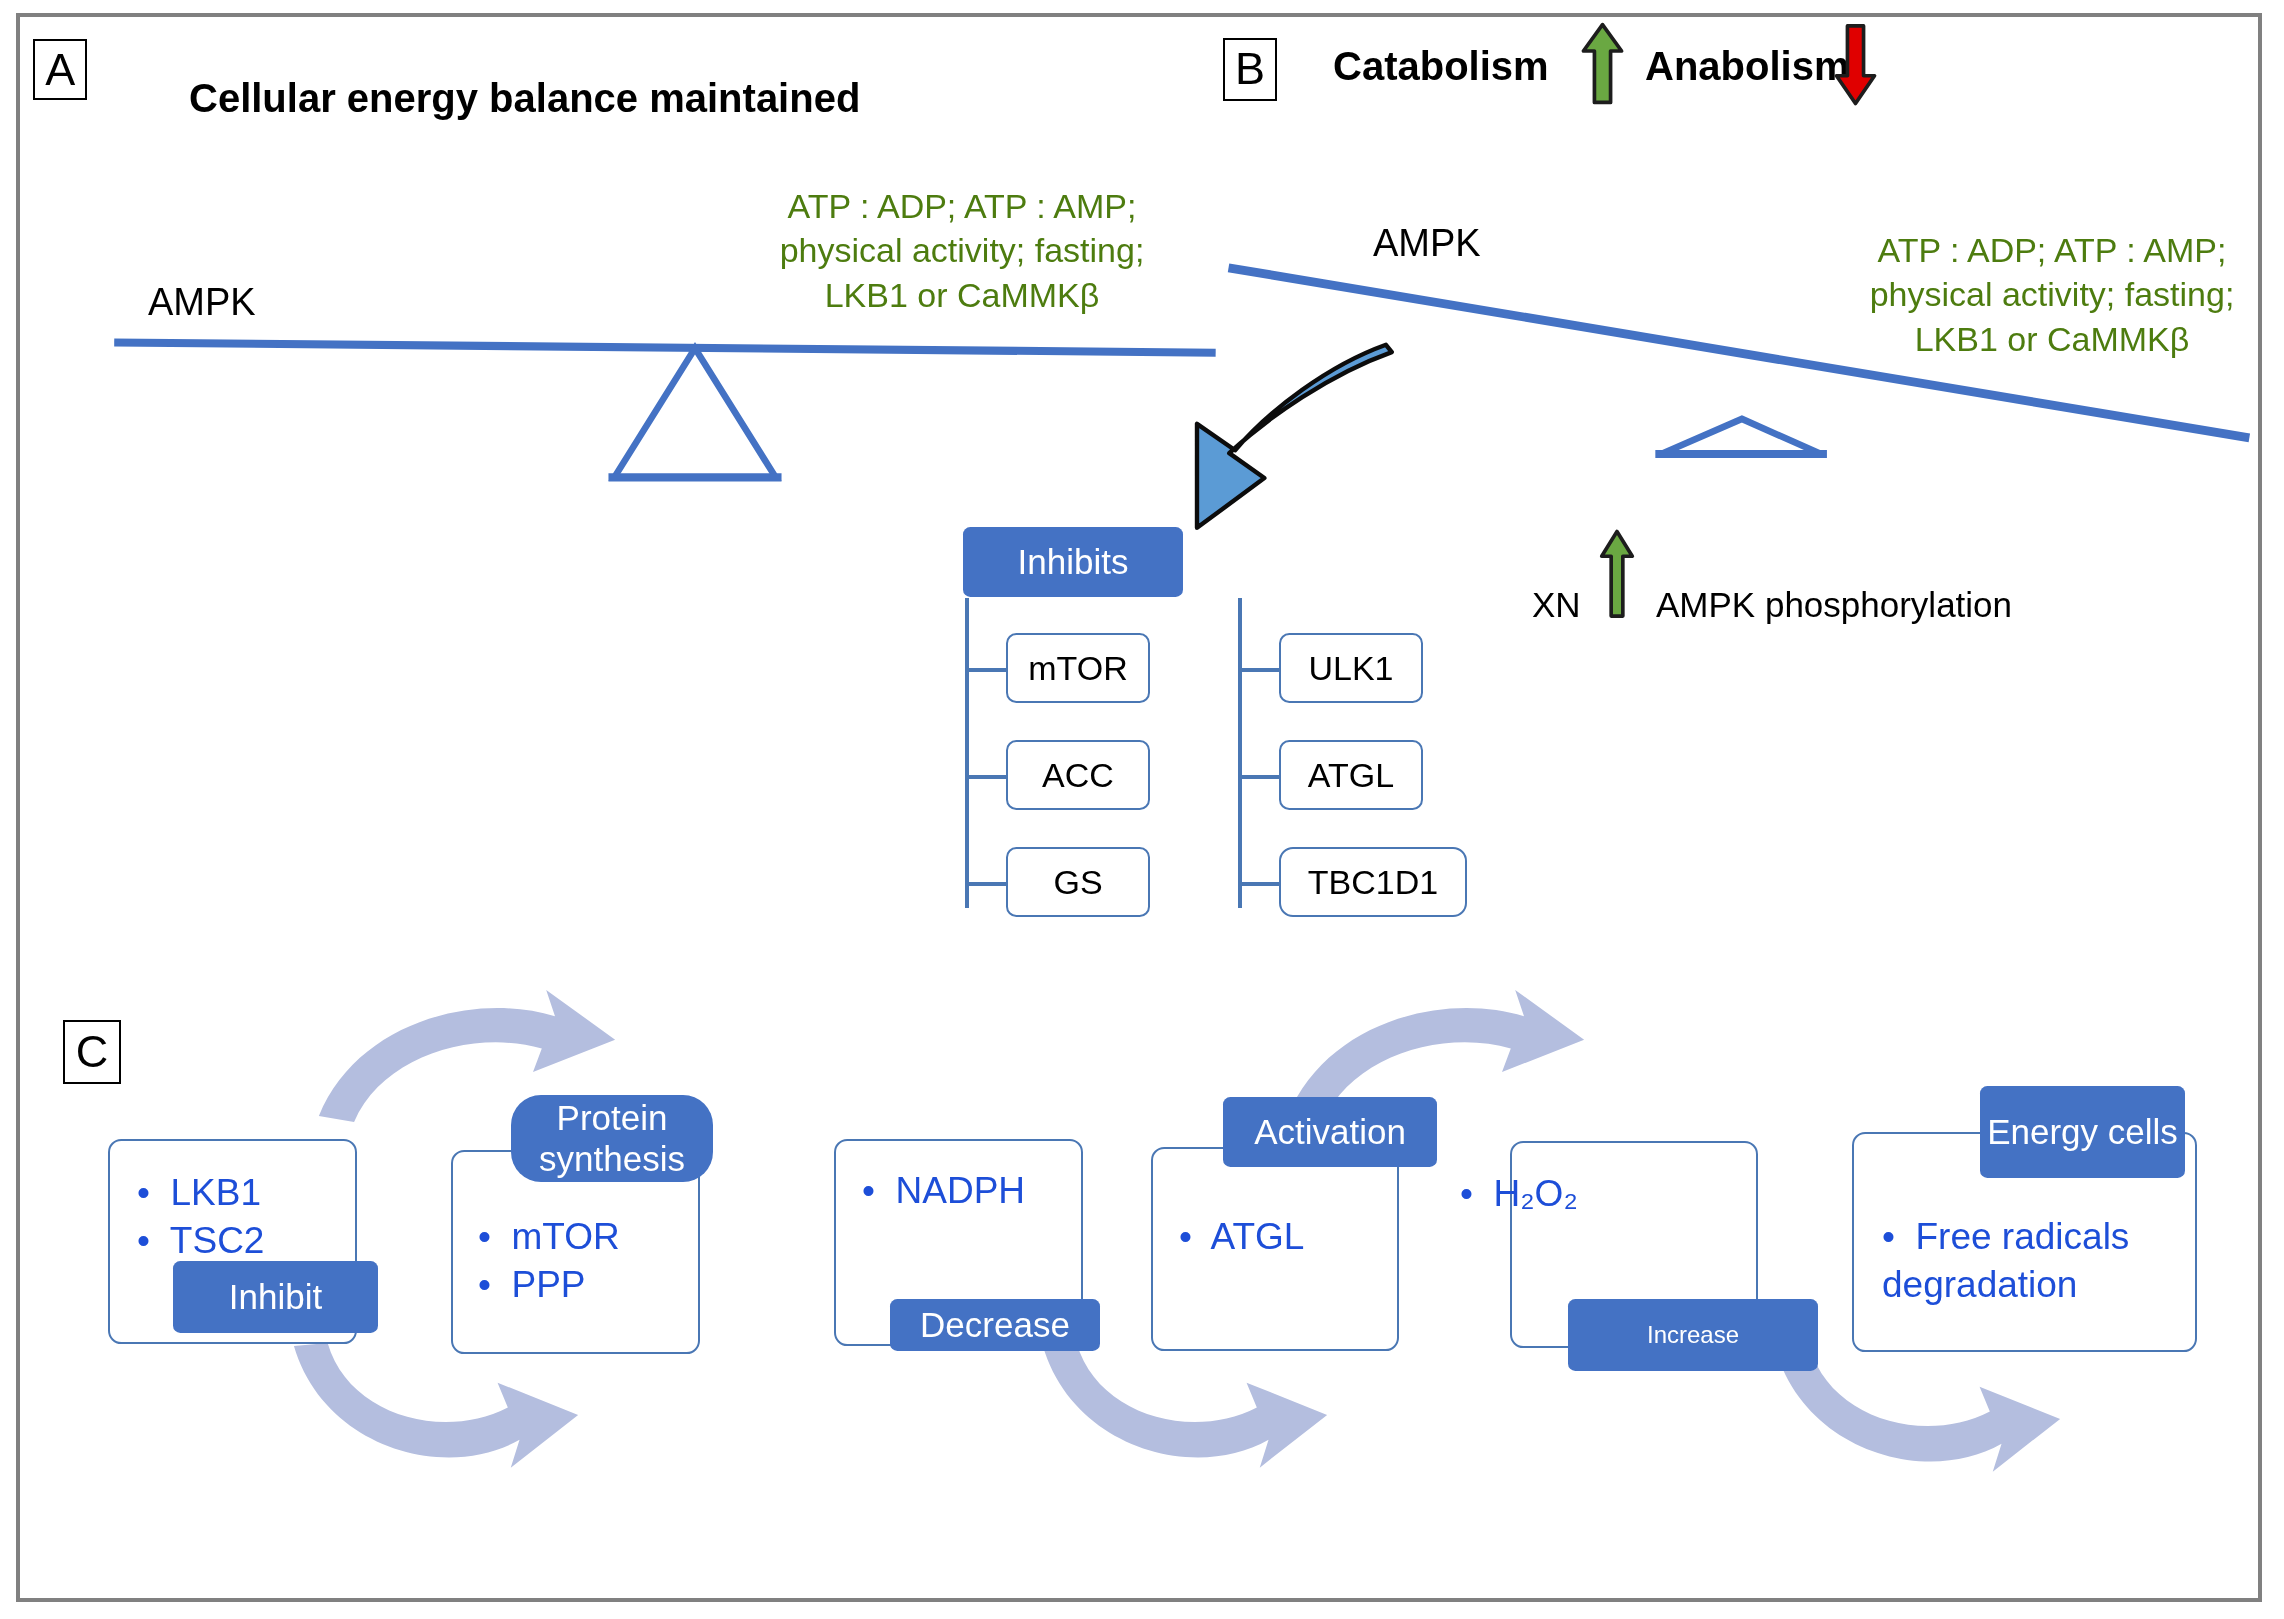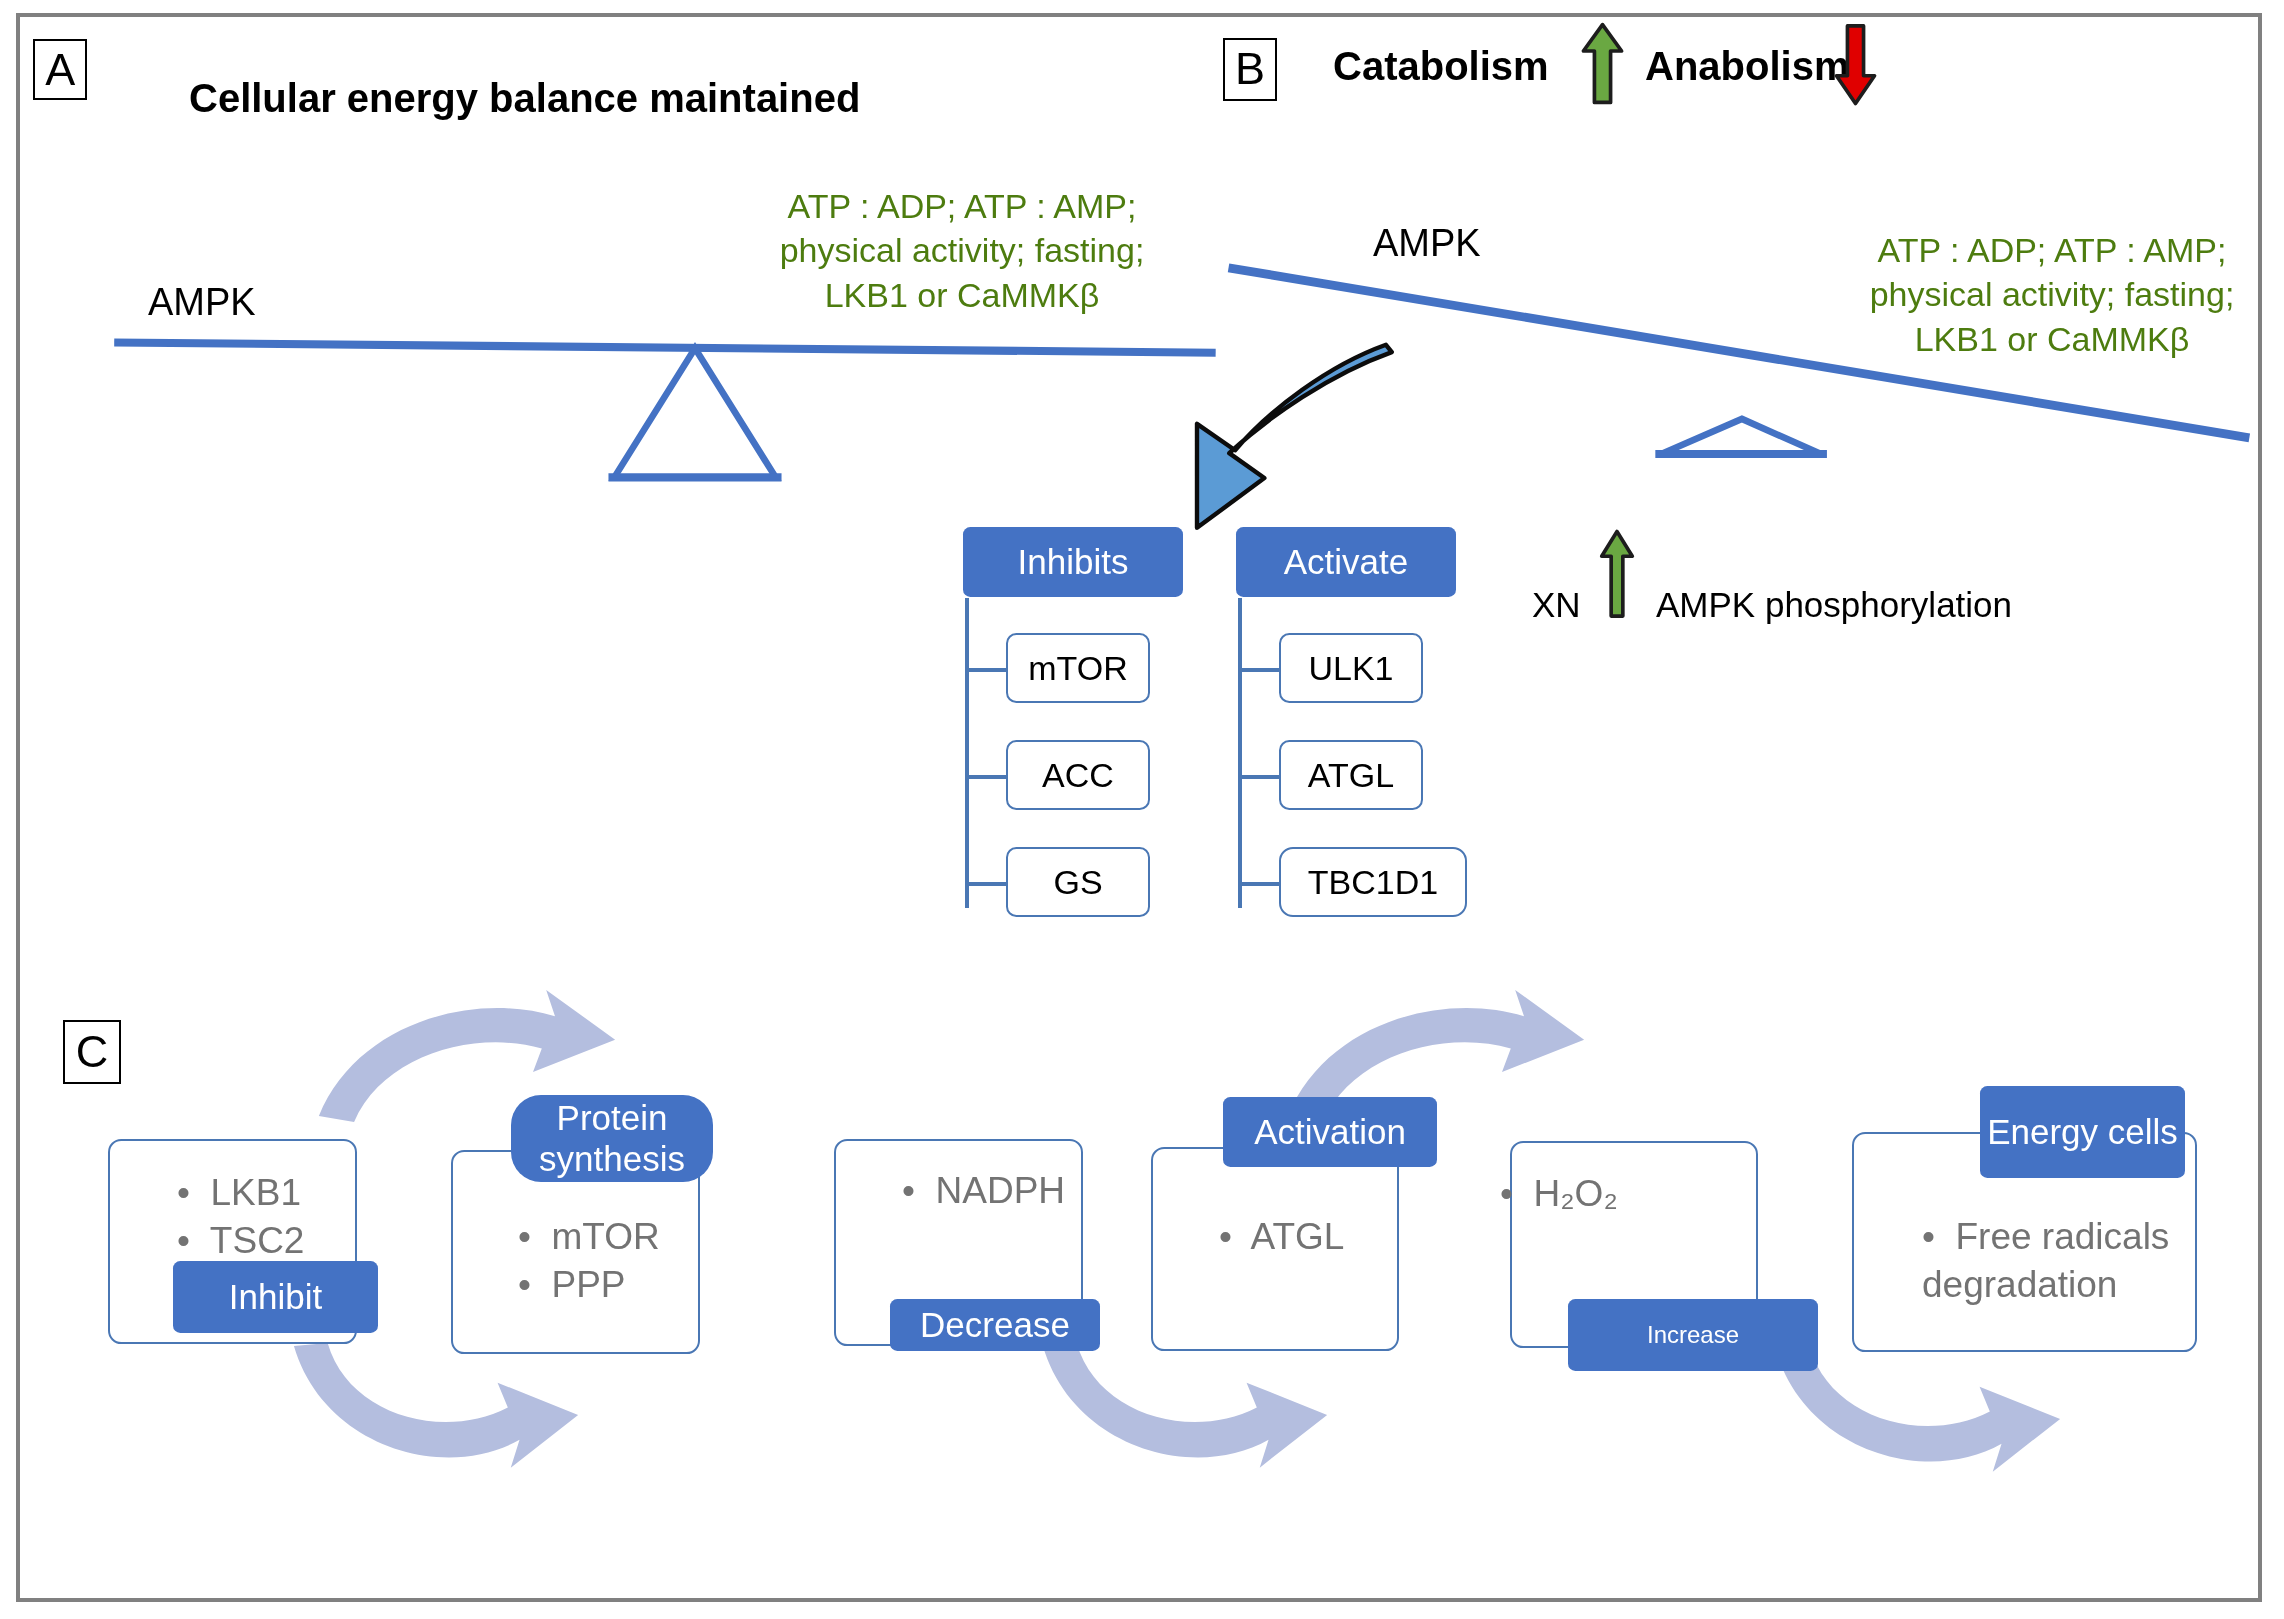--- a/index.html
+++ b/index.html
@@ -13,21 +13,21 @@
   .hdr{position:absolute;font-weight:bold;color:#000;white-space:nowrap;}
   .plain{position:absolute;color:#000;white-space:nowrap;}
   .ctr3{position:absolute;color:#4d7c0f;text-align:center;line-height:1.30;}
   
   .badge{position:absolute;background:#4472C4;color:#fff;border-radius:7.3px;
       display:flex;align-items:center;justify-content:center;text-align:center;
       line-height:1.15;z-index:6;}
   
   .obox{position:absolute;background:#fff;border:2.2px solid #4A77B4;
       border-radius:13.2px;box-sizing:border-box;z-index:2;}
-  .obox-txt{position:absolute;color:#737373;z-index:4;line-height:1.28;margin-left:40px;}
+  .obox-txt{position:absolute;color:#1d4ed8;z-index:4;line-height:1.28;}
   .tree-box{position:absolute;background:#fff;border:2.2px solid #4A77B4;
       border-radius:10.3px;box-sizing:border-box;display:flex;
       align-items:center;justify-content:center;color:#000;z-index:3;}
   .line{position:absolute;background:#4A77B4;}
   svg{position:absolute;overflow:visible;}
 </style>
 </head>
 <body>
 
 <div id="frame">
@@ -90,21 +90,20 @@
 
   <div class="badge" style="left:943px;top:510px;width:220px;height:70px;font-size:35px;">Inhibits</div>
   <div class="line" style="left:945px;top:581px;width:3.7px;height:310px;"></div>
   <div class="line" style="left:945px;top:651px;width:41px;height:3.7px;"></div>
   <div class="line" style="left:945px;top:758px;width:41px;height:3.7px;"></div>
   <div class="line" style="left:945px;top:865px;width:41px;height:3.7px;"></div>
   <div class="tree-box" style="left:986px;top:616px;width:144px;height:70px;font-size:34px;">mTOR</div>
   <div class="tree-box" style="left:986px;top:723px;width:144px;height:70px;font-size:34px;">ACC</div>
   <div class="tree-box" style="left:986px;top:830px;width:144px;height:70px;font-size:34px;">GS</div>
 
-  <div class="badge" style="left:1216px;top:510px;width:220px;height:70px;font-size:35px;">Activate</div>
   <div class="line" style="left:1218px;top:581px;width:3.7px;height:310px;"></div>
   <div class="line" style="left:1218px;top:651px;width:41px;height:3.7px;"></div>
   <div class="line" style="left:1218px;top:758px;width:41px;height:3.7px;"></div>
   <div class="line" style="left:1218px;top:865px;width:41px;height:3.7px;"></div>
   <div class="tree-box" style="left:1259px;top:616px;width:144px;height:70px;font-size:34px;">ULK1</div>
   <div class="tree-box" style="left:1259px;top:723px;width:144px;height:70px;font-size:34px;">ATGL</div>
   <div class="tree-box" style="left:1259px;top:830px;width:188px;height:70px;font-size:34px;border-radius:14px;">TBC1D1</div>
 
   <div class="panel-letter" style="left:43px;top:1003px;width:54px;height:60px;">
     <span>C</span>

